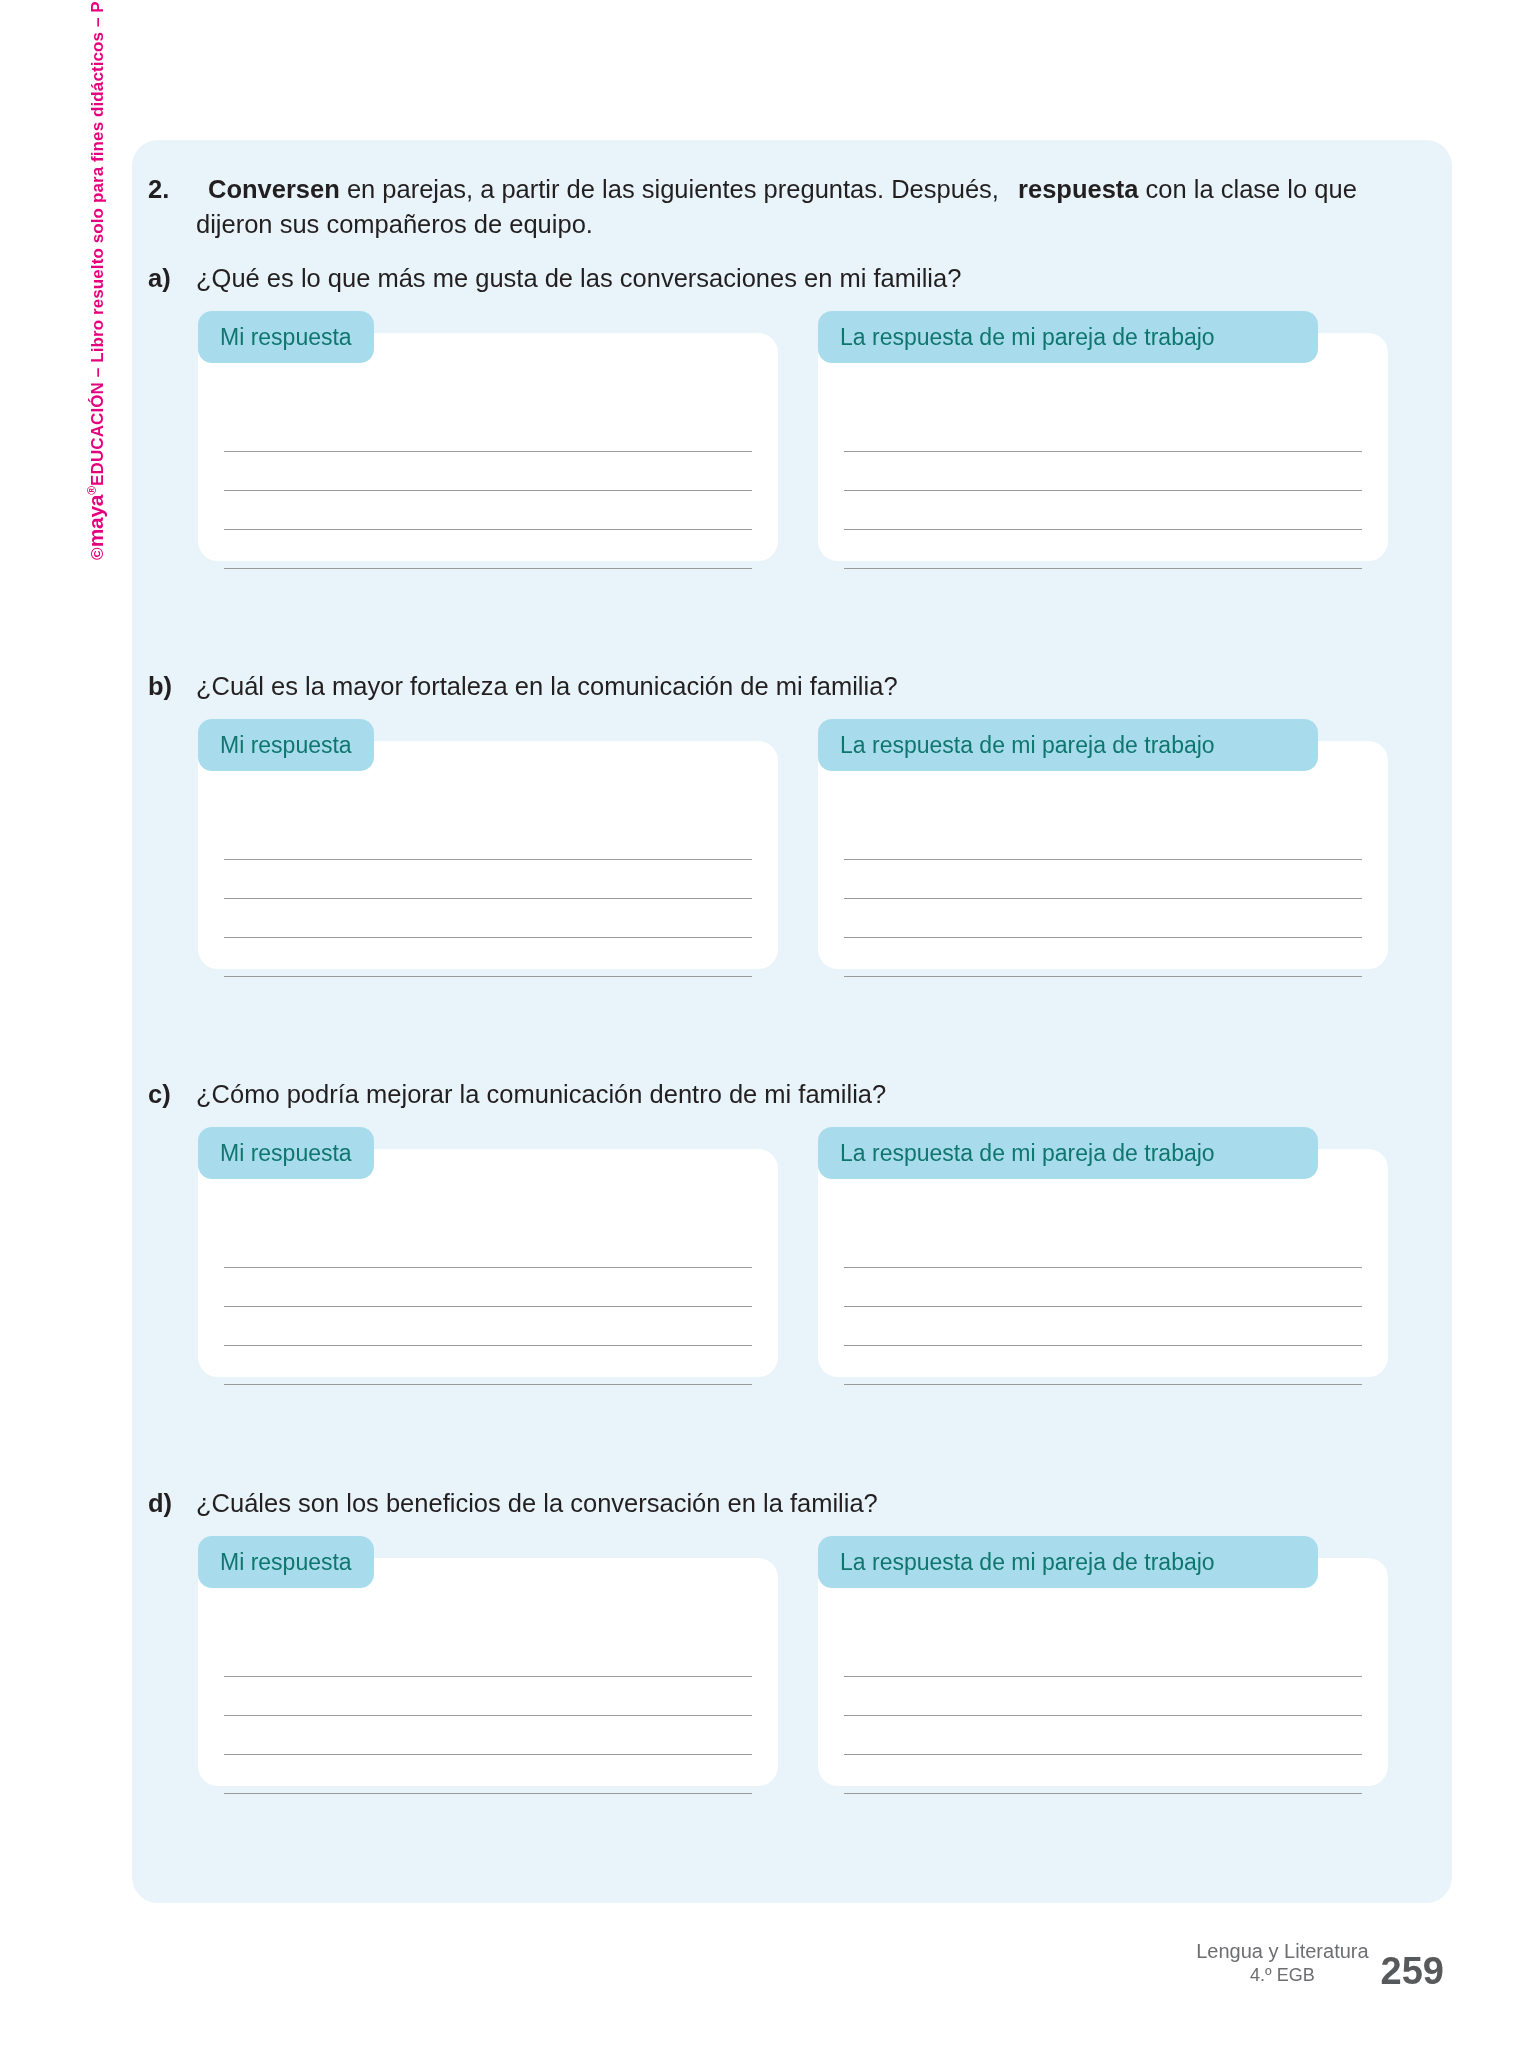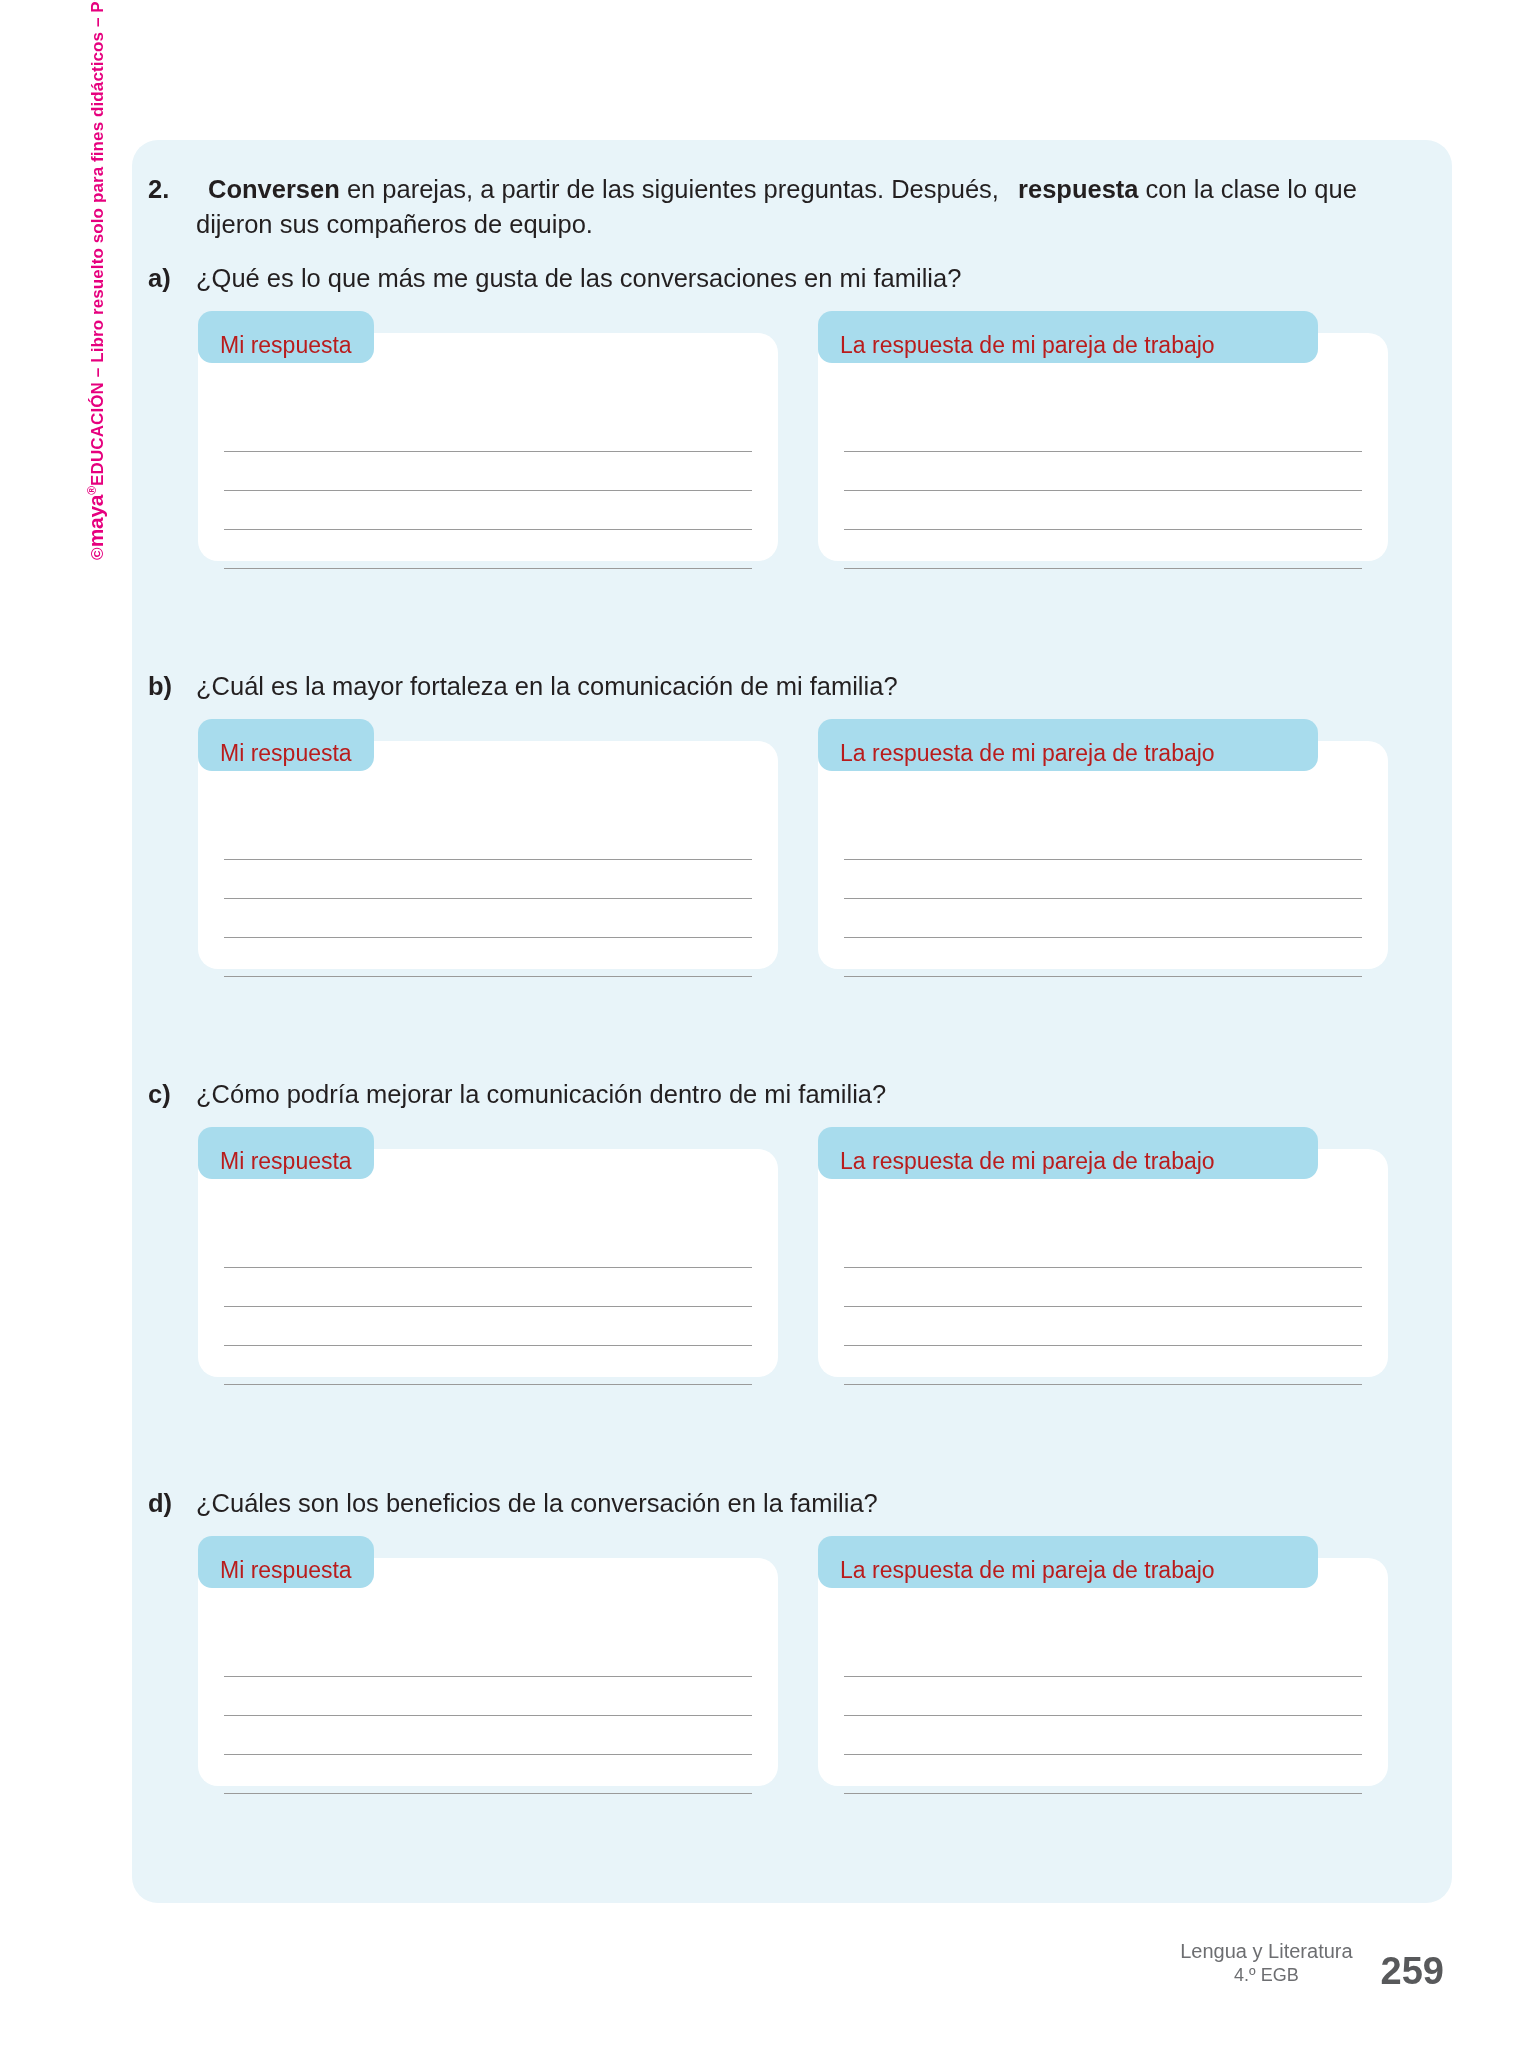--- a/index.html
+++ b/index.html
@@ -112,23 +112,23 @@
   .card.right { left: 670px; width: 570px; }
 
   
   .pill {
     position: absolute;
     top: 0;
     height: 52px;
     line-height: 52px;
     background: #a8dced;
     border-radius: 14px;
-    padding: 8px 22px;
+    padding: 0 22px;
     font-size: 23px;
-    color: #b91c1c;
+    color: #0f766e;
     white-space: nowrap;
     box-sizing: border-box;
   }
   .pill.left  { left: 50px; }
   .pill.right { left: 670px; width: 500px; }
 
   
   .rules {
     position: absolute;
     left: 0;
@@ -144,21 +144,21 @@
 
   
   .footer {
     position: absolute;
     right: 92px;
     bottom: 62px;
     text-align: right;
     display: flex;
     align-items: flex-end;
     justify-content: flex-end;
-    gap: 28px;
+    gap: 12px;
     margin-top: 31px;
   }
   .footer-text {
     font-size: 20px;
     line-height: 1.25;
     color: #6d6e71;
     text-align: right;
   }
   .footer-text .sub { font-size: 18px; display: block; text-align: center; }
   .page-number {

